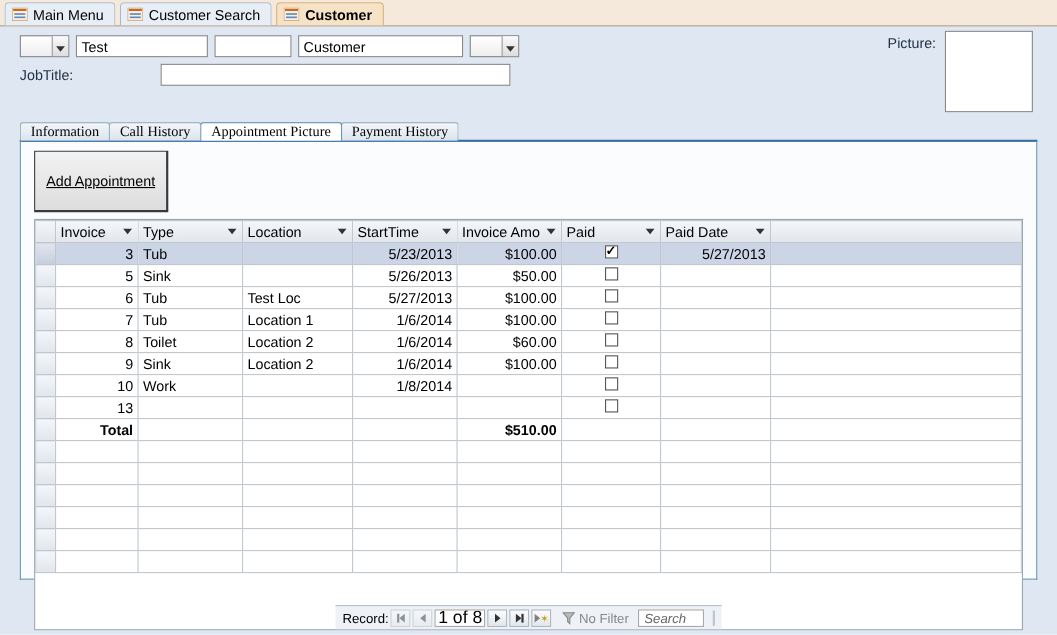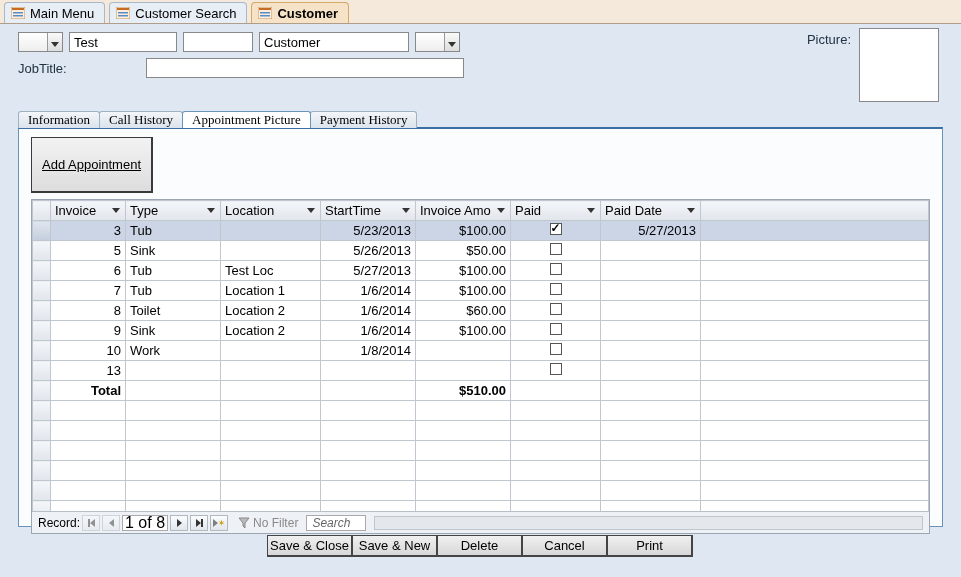--- a/index.html
+++ b/index.html
@@ -26,21 +26,21 @@
 .tab-control { margin-top: 32px; }
 .tab-strip { display: flex; position: relative; top: 1px; }
 .tab-btn { border: 1px solid #9eb2c0; border-bottom: none; padding: 0 9px; background: linear-gradient(#f3f6fa,#dbe3ec); cursor: pointer; border-radius: 3px 3px 0 0; margin-right: -1px; font-family: Liberation Serif, serif; }
 .tab-btn.active { background: #fff; border-color: #6a94b7; z-index: 2; position: relative; }
 .tab-body { border: 1px solid #6a94b7; border-top: 2px solid #3a6ea5; background: #fafcfe; height: 400px; }
 
 
 .add-btn { margin: 8px 0 6px 12px; display:inline-block; padding: 19px 10px; border: 1px solid #3a3a3a; border-right-width:2px; border-bottom-width:2px; background: linear-gradient(#f2f2f2,#ddd); cursor: pointer; text-decoration: underline; }
 
 
-.datasheet { margin: 0 12px; border: 1px solid #9aa7b3; background: #fff; height: 335px; display:flex; flex-direction:column;}
+.datasheet { margin: 0 12px; border: 1px solid #9aa7b3; background: #fff; height: 374px; display:flex; flex-direction:column;align-items:center;}
 .ds-table-wrap{flex:1;overflow:hidden;position:relative;}
 table.ds { border-collapse: collapse; width: 100%; table-layout: fixed; }
 table.ds th, table.ds td { border: 1px solid #c0c7cf; height: 20px; padding: 0 4px; font-size: 13px; overflow:hidden; white-space:nowrap; }
 table.ds th { background: linear-gradient(#f4f6f9,#e1e6ec); font-weight: normal; text-align: left; position: relative; }
 .th-inner { display:flex; justify-content:space-between; align-items:center;}
 .sort-btn { width:10px;height:10px; display:flex;align-items:center;justify-content:center;}
 .row-sel { width: 17px; background: linear-gradient(#f4f6f9,#e1e6ec); }
 tr.selected td { background: #cbd5e6; }
 tr.selected td.row-sel{background:linear-gradient(#e0e6ee,#c4cedd);}
 td.num { text-align: right; }
@@ -103,21 +103,21 @@
   </div>
 
 <div class="form-area">
 
   <div class="header-row">
     <div class="combo-small">
         <div class="combo-btn">
           <span class="arrow-down"></span>
         </div>
       </div>
-    <input class="txt-input" style="width: 108px;" value="Test">
+    <input class="txt-input" style="width: 120px;" value="Test">
     <input class="txt-input" style="width: 70px;" value="">
     <input class="txt-input" style="width: 150px;" value="Customer">
     <div class="combo-small">
         <div class="combo-btn">
           <span class="arrow-down"></span>
         </div>
       </div>
   </div>
 
   <div class="header-row">
@@ -397,14 +397,13 @@
               </svg>
             <span>No Filter</span>
           </span>
           <input class="srch" value="Search" style="">
           <div class="hscroll"></div>
         </div>
       </div>
     </div>
   </div>
 
-  <div class="footer-btns" id="footbtns"><span class="fbtn">Save &amp; Close</span><span class="fbtn">Save &amp; New</span><span class="fbtn">Delete</span><span class="fbtn">Cancel</span><span class="fbtn">Print</span></div>
 </div>
 
 </body></html>

